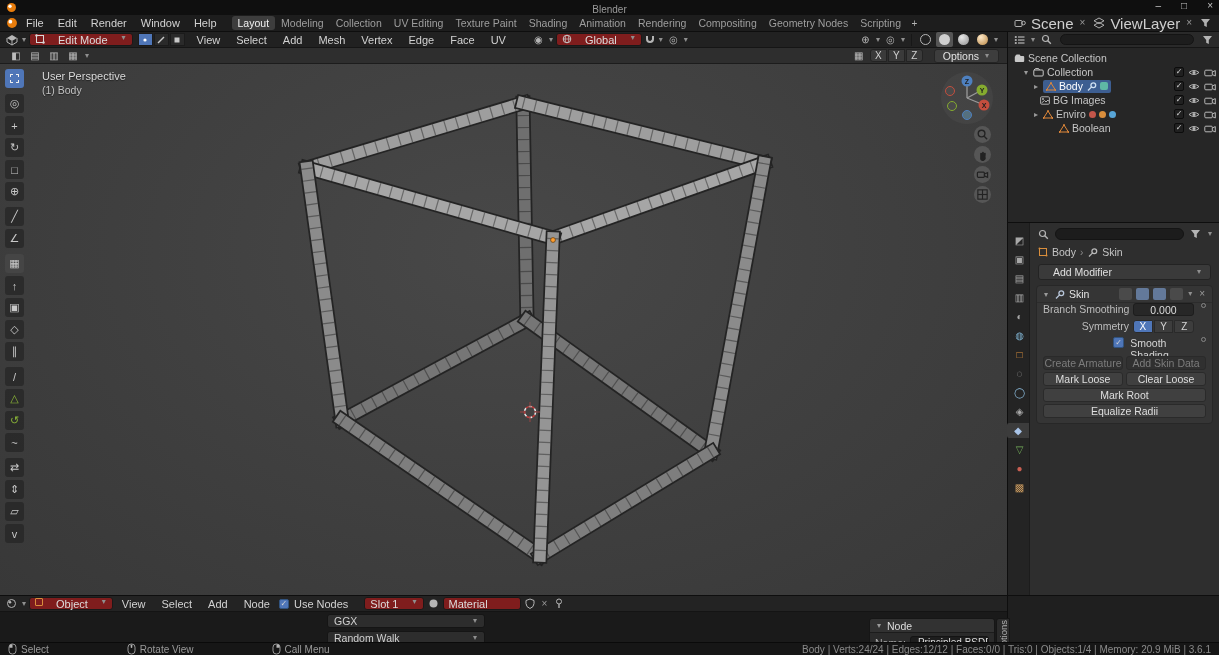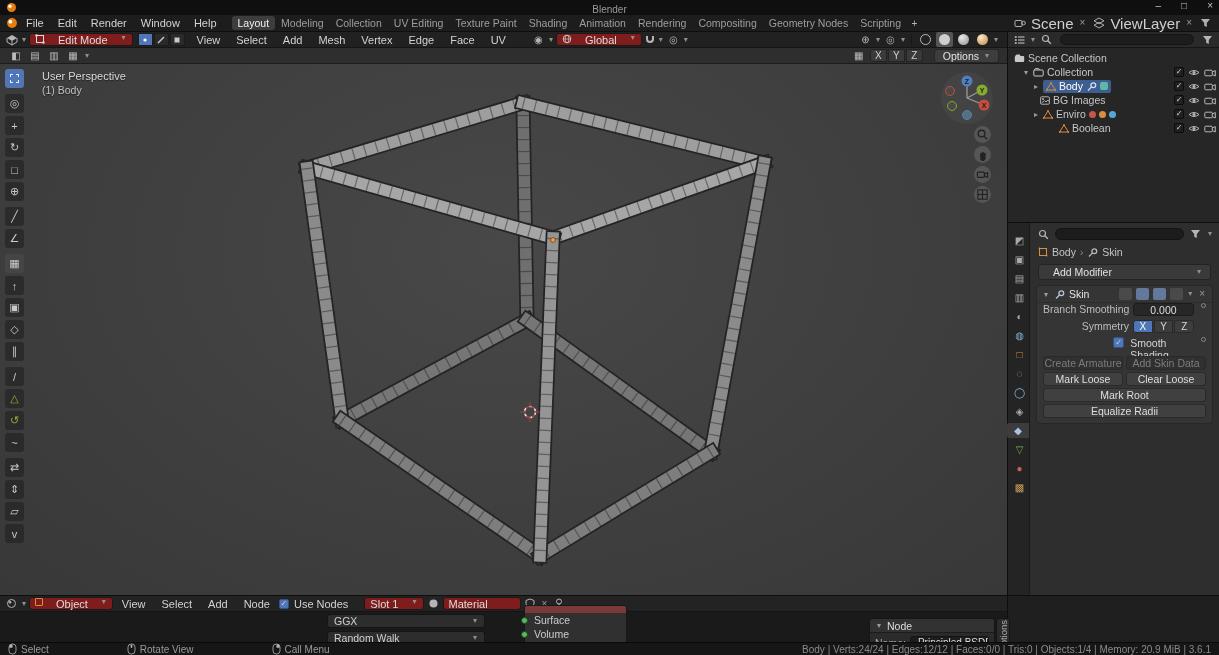--- a/index.html
+++ b/index.html
@@ -752,32 +752,20 @@
     </div>
     <div id="sh-body">
       <div class="fdd" style="left:327px;top:2px">
         <span>GGX</span>
         <span class="car">▾</span>
       </div>
       <div class="fdd" style="left:327px;top:19px">
         <span>Random Walk</span>
         <span class="car">▾</span>
       </div>
-      <div id="outnode">
-        <div class="node-head"></div>
-        <div class="node-row">
-            <span class="sock"></span>
-            <span>Surface</span>
-          </div>
-        <div class="node-row">
-            <span class="sock"></span>
-            <span>Volume</span>
-          </div>
-        <div class="node-row"></div>
-      </div>
       <div id="npanel">
         <div class="np-head">
           <span class="exd car2">▾</span>
           <span>Node</span>
         </div>
         <div class="np-row">
           <span class="nlabel">Name:</span>
           <div class="nfield">
             <svg width="9" height="9" viewBox="0 0 11 11">
                 <circle cx="5.5" cy="5.5" r="4" fill="#b5b5b5"></circle>

